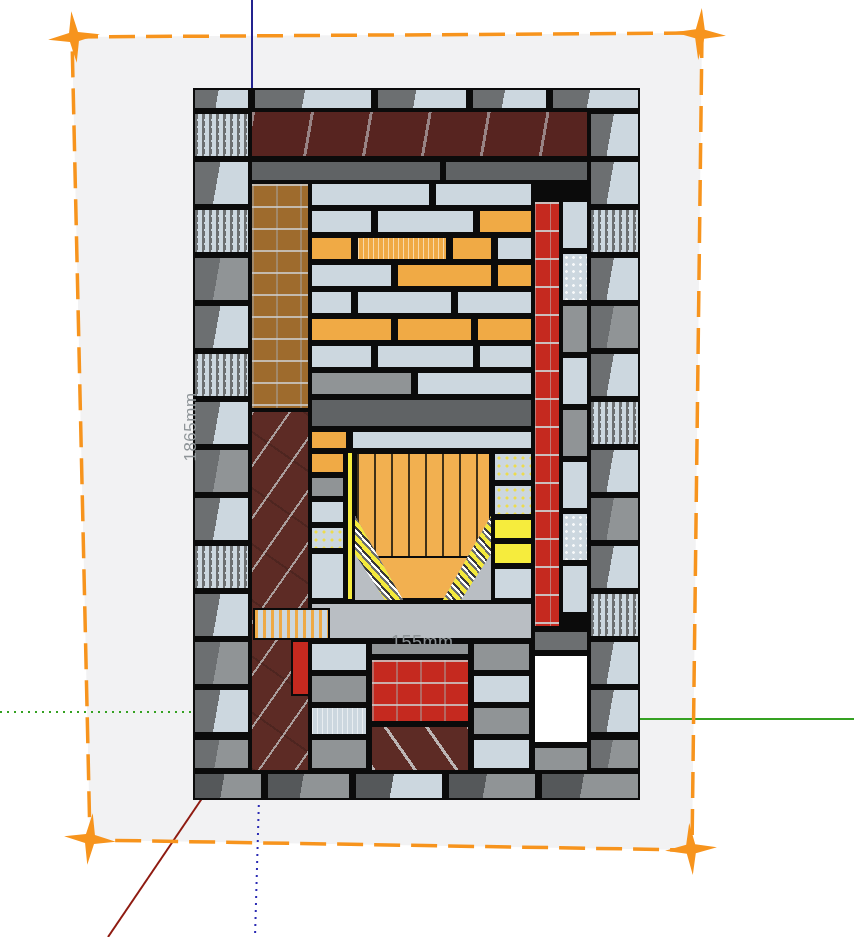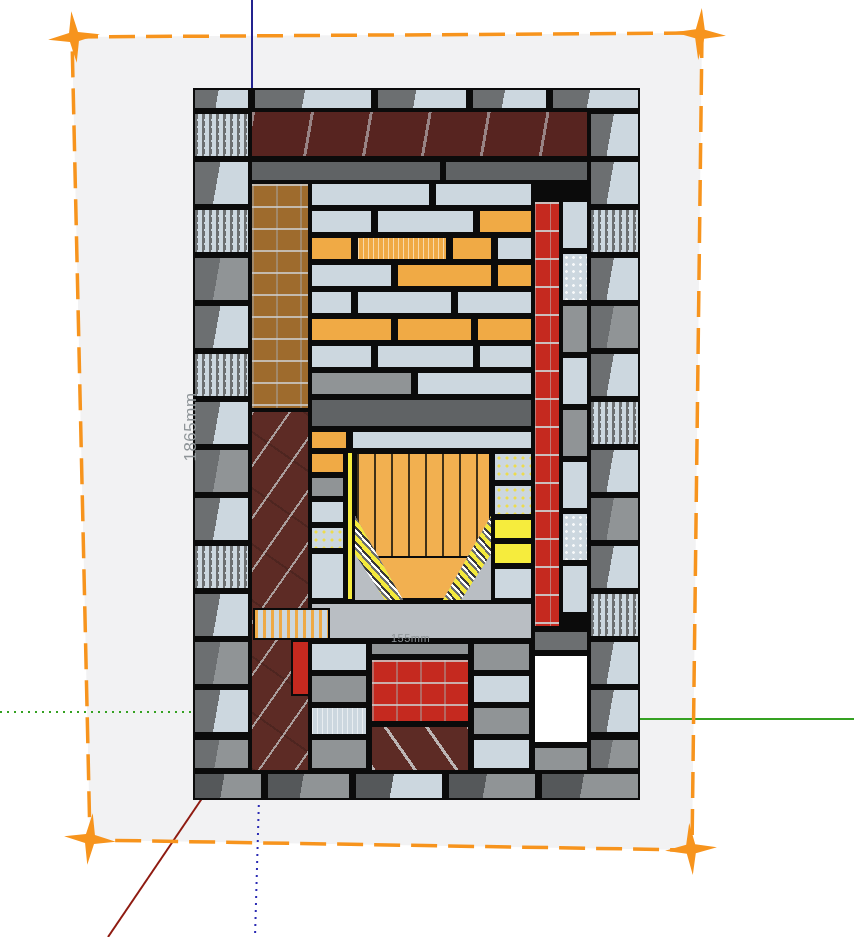--- a/index.html
+++ b/index.html
@@ -23,21 +23,21 @@
   .tex-diagf{background-image:repeating-linear-gradient(55deg,rgba(205,205,205,.85) 0 3px,transparent 3px 34px);}
   .tex-joist{background-image:repeating-linear-gradient(100deg,rgba(205,210,215,.55) 0 3px,transparent 3px 58px);}
   .tex-fringe{background-image:repeating-linear-gradient(90deg,rgba(240,167,62,.95) 0 3px,transparent 3px 8px);}
   .tex-stripe{background-image:repeating-linear-gradient(48deg,#f3e93c 0 4px,#6b6e70 4px 6px,#ffffff 6px 8px,#3a3a3a 8px 10px);}
   .clip-l{clip-path:polygon(0 0,100% 100%,0 100%);border:none;}
   .clip-r{clip-path:polygon(100% 0,100% 100%,0 100%);border:none;}
   
   .dim{position:absolute;z-index:3;font-size:16px;letter-spacing:.5px;}
   #dim-height{left:145px;top:418px;width:90px;height:18px;text-align:center;
               transform:rotate(-90deg);font-size:17px;}
-  #dim-depth{left:391px;top:632px;font-size:11px;}
+  #dim-depth{left:391px;top:632px;font-size:18px;}
 </style>
 </head>
 <body>
 
 <div class="page" style="background: rgb(255, 255, 255);">
 
   <svg id="overlay" width="854" height="937" viewBox="0 0 854 937">
 
     <polygon points="72,37 702,33 692,850 90,840" fill="#f2f2f3"></polygon>
 

